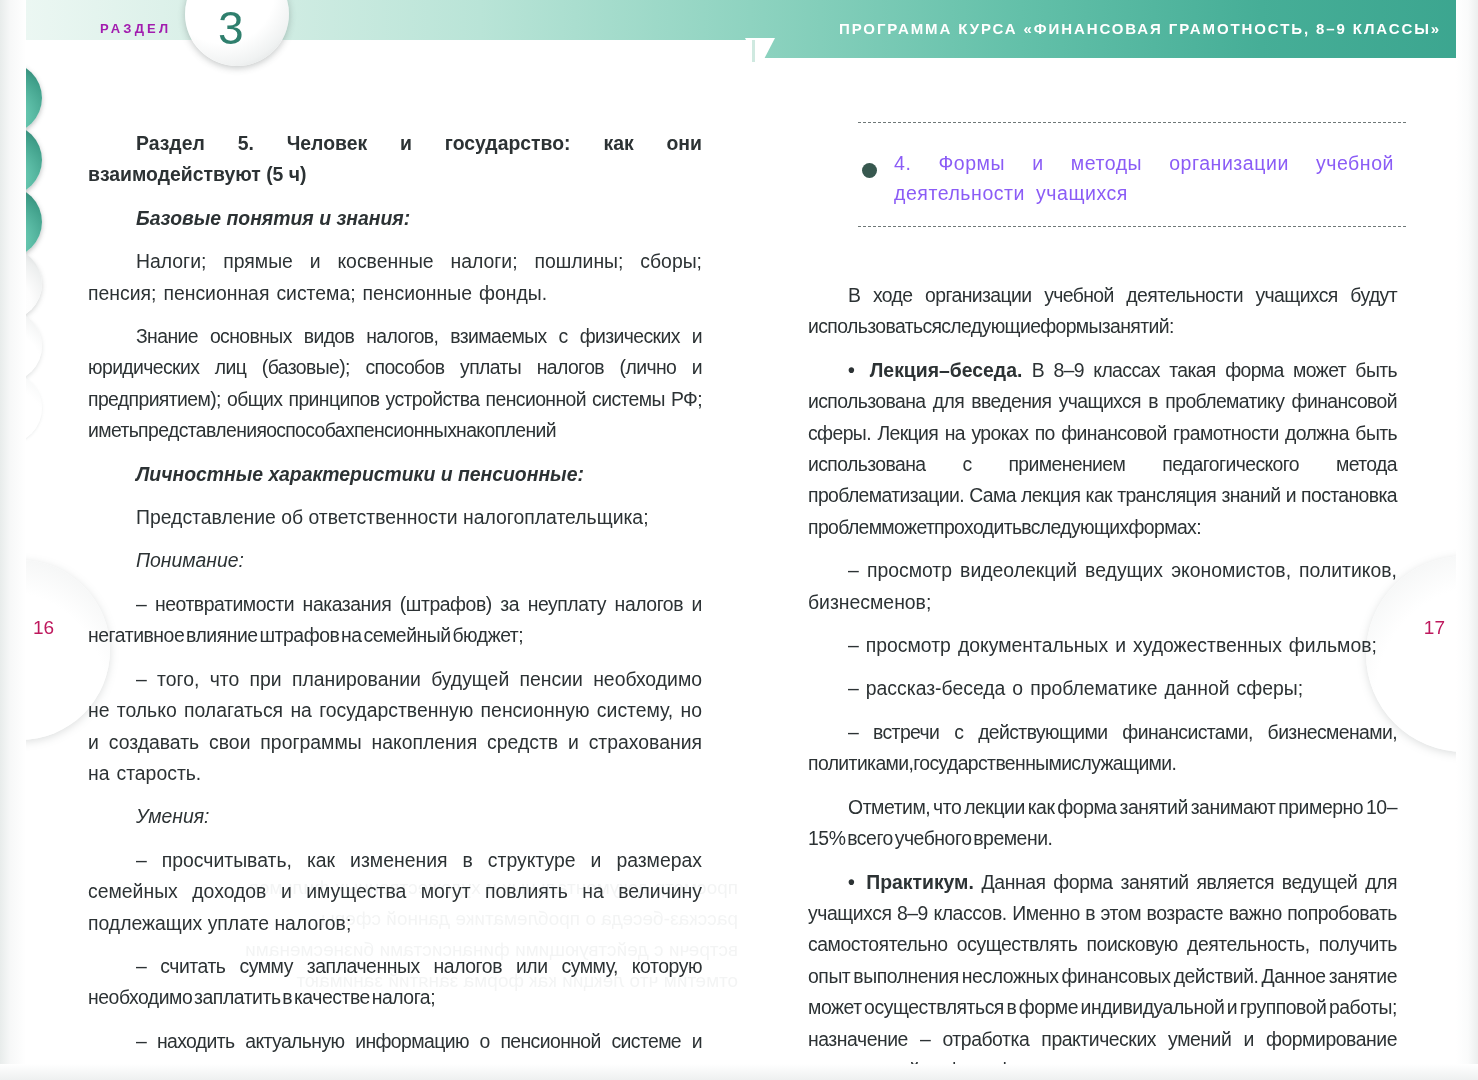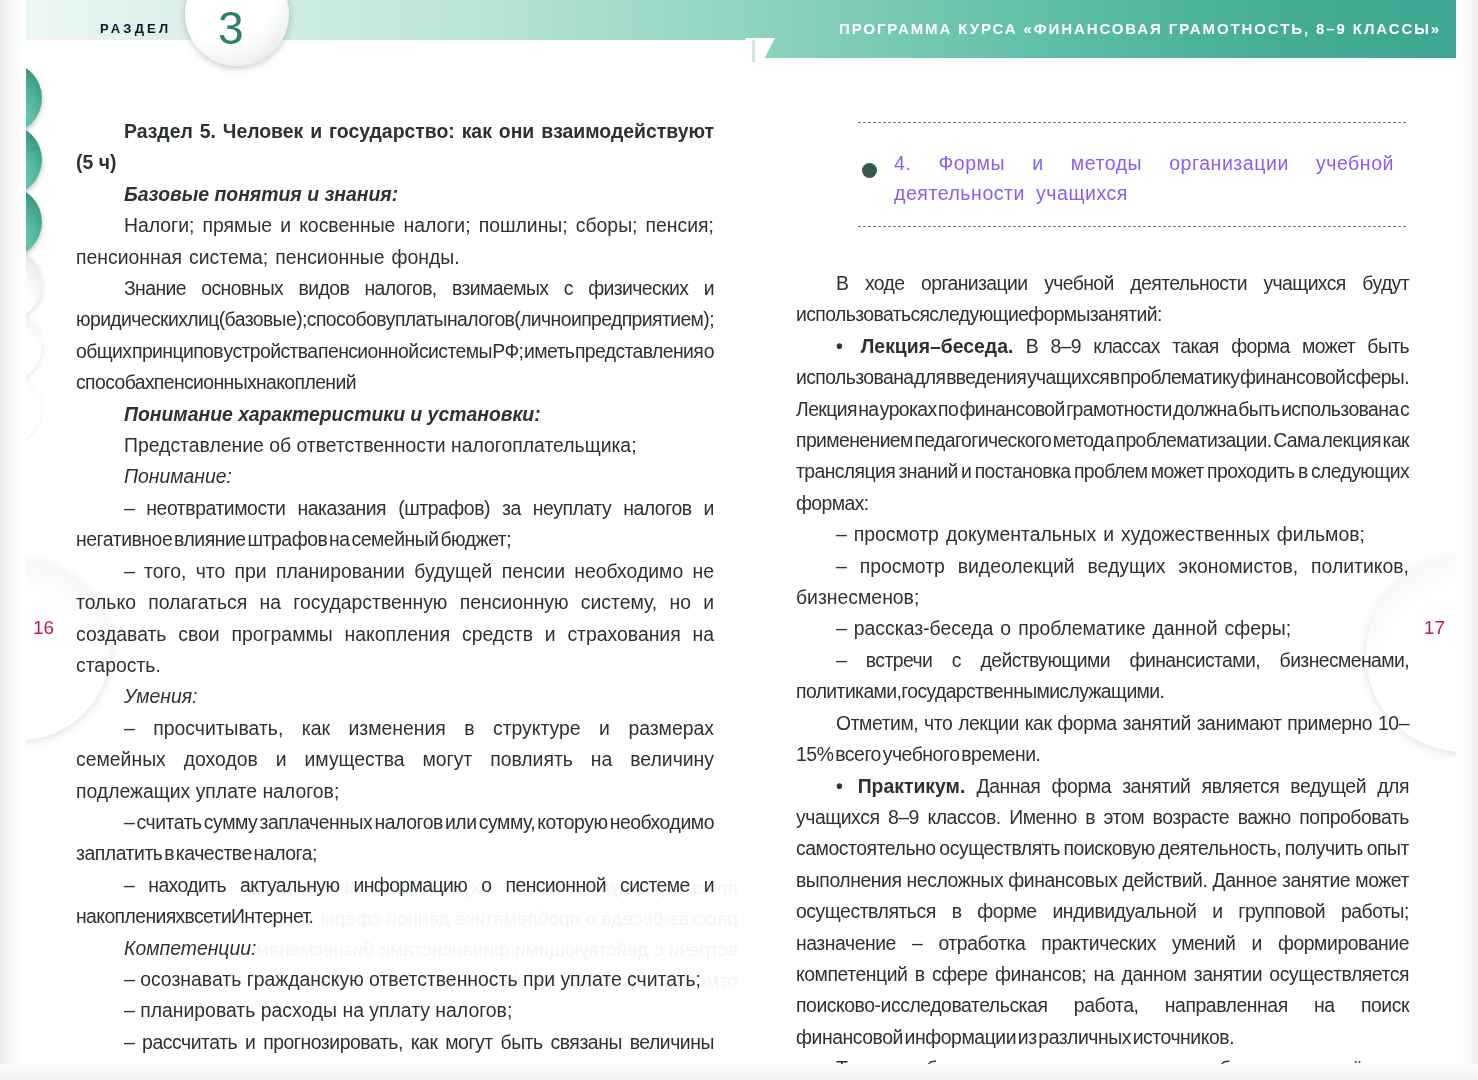--- a/index.html
+++ b/index.html
@@ -72,21 +72,21 @@
     font-size:15px;
     letter-spacing:1.9px;
     font-weight:600;
     white-space:nowrap;
   }
 
   
   #section-kicker{
     position:absolute; left:100px; top:21px;
     font-size:13px; letter-spacing:3.2px; font-weight:600;
-    color:#0f172a;
+    color:#a21caf;
   }
   #section-number-bubble{
     position:absolute; left:185px; top:-38px;
     width:104px; height:104px; border-radius:50%;
     background:radial-gradient(circle at 36% 28%, #ffffff 0%, #ffffff 52%, #f0f2f2 74%, #d9dddd 92%, #ffffff 100%);
     box-shadow:0 2px 7px rgba(60,70,70,.30);
   }
   #section-number{
     position:absolute; left:218px; top:1px;
     font-size:46px; font-weight:400; color:#2f7f6d;
@@ -146,21 +146,21 @@
     position:absolute;
     font-size:19.4px;
     line-height:31.4px;
     color:#2c3234;
     text-align:justify;
     -webkit-hyphens:none; hyphens:none;
   }
   #col-left{ left:76px;  top:116px; width:638px; }
   #col-right{left:796px; top:268px; width:613px; }
 
-  .col p{ margin:0; }
+  .col p{ margin:12px; }
   .ind{ text-indent:48px; }
   .ind-sm{ text-indent:40px; }
   .b{ font-weight:700; }
   .i{ font-style:italic; }
   .bi{ font-weight:700; font-style:italic; }
 
   
   .tight{ letter-spacing:-0.45px; word-spacing:-3.2px; }
   .tighter{ letter-spacing:-0.6px; word-spacing:-5.0px; }
   .loose{ word-spacing:1.6px; }
@@ -233,21 +233,21 @@
 
   <div class="col" id="col-left">
     <p class="head-line">Раздел 5. Человек и государство: как они взаимодействуют (5 ч)</p>
 
     <p class="bi ind">Базовые понятия и знания:</p>
 
     <p class="ind loose">Налоги; прямые и косвенные налоги; пошлины; сборы; пенсия; пенсионная система; пенсионные фонды.</p>
 
     <p class="ind tighter">Знание основных видов налогов, взимаемых с физических и юридических лиц (базовые); способов уплаты налогов (лично и предприятием); общих принципов устройства пенсионной системы РФ; иметь представления о способах пенсионных накоплений</p>
 
-    <p class="bi ind">Понимание характеристики и установки:</p>
+    <p class="bi ind">Личностные характеристики и пенсионные:</p>
 
     <p class="ind">Представление об ответственности налогоплательщика;</p>
 
     <p class="i ind">Понимание:</p>
 
     <p class="ind tight">– неотвратимости наказания (штрафов) за неуплату налогов и негативное влияние штрафов на семейный бюджет;</p>
 
     <p class="ind loose">– того, что при планировании будущей пенсии необходимо не только полагаться на государственную пенсионную систему, но и создавать свои программы накопления средств и страхования на старость.</p>
 
     <p class="i ind">Умения:</p>
@@ -281,23 +281,23 @@
     <div class="dash-rule" id="dash-bottom"></div>
   </div>
 
   <div class="col" id="col-right">
     <p class="ind-sm tighter">В ходе организации учебной деятельности учащихся будут использоваться следующие формы занятий:</p>
 
     <p class="ind-sm">
       <span class="b">• Лекция–беседа.</span><span class="tighter"> В 8–9 классах такая форма может быть использована для введения учащихся в проблематику финансовой сферы. Лекция на уроках по финансовой грамотности должна быть использована с применением педагогического метода проблематизации. Сама лекция как трансляция знаний и постановка проблем может проходить в следующих формах:</span>
     </p>
 
+    <p class="ind-sm">– просмотр видеолекций ведущих экономистов, политиков, бизнесменов;</p>
+
     <p class="ind-sm loose">–  просмотр документальных и художественных фильмов;</p>
-
-    <p class="ind-sm">– просмотр видеолекций ведущих экономистов, политиков, бизнесменов;</p>
 
     <p class="ind-sm loose">– рассказ-беседа о проблематике данной сферы;</p>
 
     <p class="ind-sm tighter">– встречи с действующими финансистами, бизнесменами, политиками, государственными служащими.</p>
 
     <p class="ind-sm tight">Отметим, что лекции как форма занятий занимают примерно 10–15% всего учебного времени.</p>
 
     <p class="ind-sm">
       <span class="b">• Практикум.</span><span class="tight"> Данная форма занятий является ведущей для учащихся 8–9 классов. Именно в этом возрасте важно попробовать самостоятельно осуществлять поисковую деятельность, получить опыт выполнения несложных финансовых действий. Данное занятие может осуществляться в форме индивидуальной и групповой работы; назначение – отработка практических умений и формирование компетенций в сфере финансов; на данном занятии осуществляется поисково-исследовательская работа, направленная на поиск финансовой информации из различных источников.</span>
     </p>

